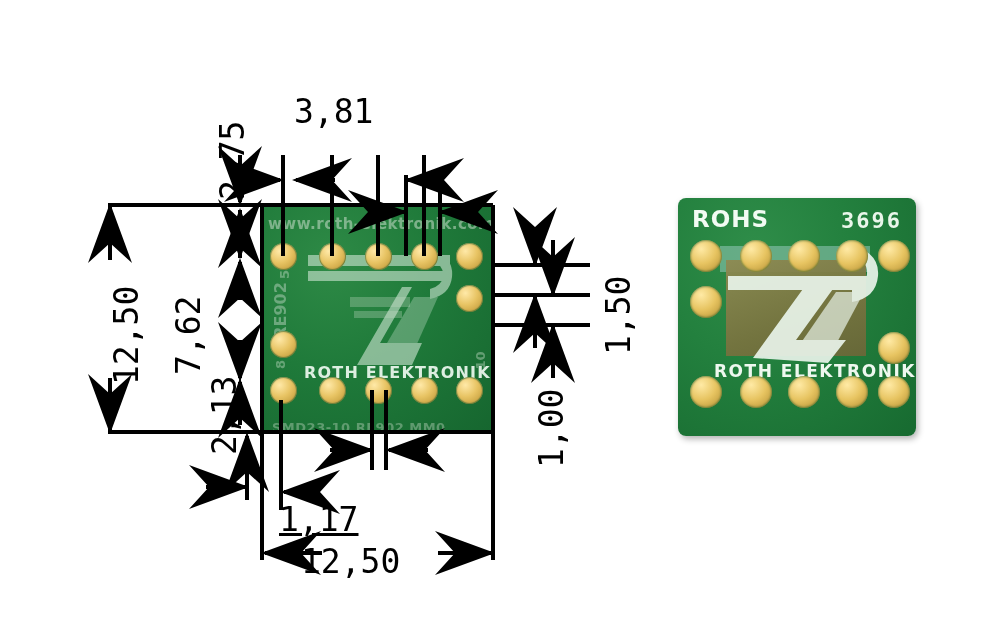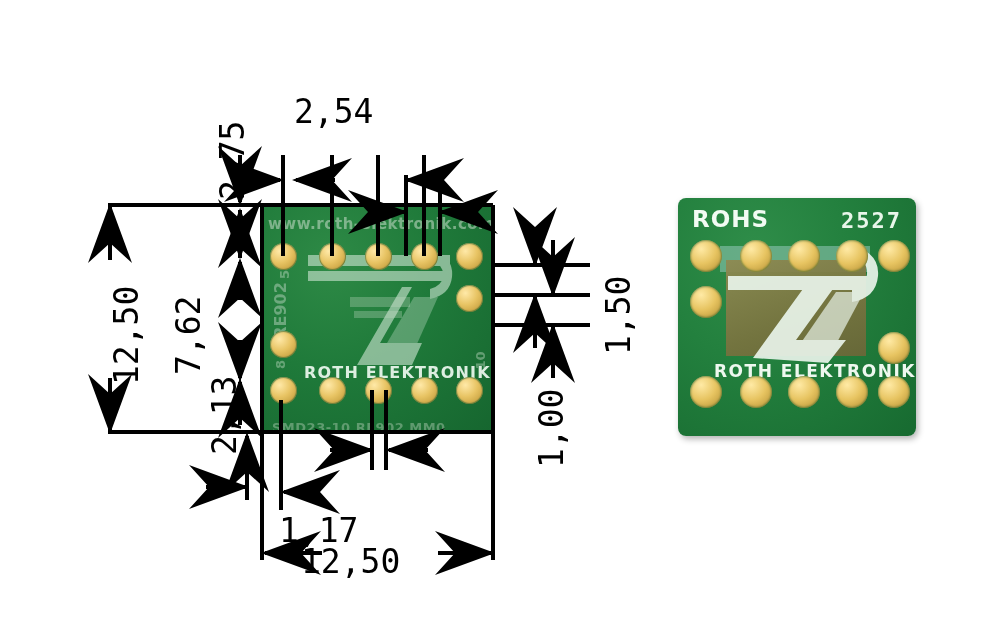--- a/index.html
+++ b/index.html
@@ -251,37 +251,37 @@
         <line x1="206" y1="487" x2="245" y2="487" marker-end="url(#ar)"></line>
 
         <line x1="320" y1="492" x2="284" y2="492" marker-end="url(#ar)"></line>
 
         <line x1="322" y1="553" x2="265" y2="553" marker-end="url(#ar)"></line>
         <line x1="438" y1="553" x2="491" y2="553" marker-end="url(#ar)"></line>
       </g>
     </svg>
 
     <div class="dimtext rot90" style="left:216px;top:200px;">2,75</div>
-    <div class="dimtext" style="left:294px;top:95px;">2,54</div>
+    <div class="dimtext" style="left:294px;top:95px;">3,81</div>
 
     <div class="dimtext rot90" style="left:110px;top:385px;">12,50</div>
     <div class="dimtext rot90" style="left:172px;top:375px;">7,62</div>
 
     <div class="dimtext rot90" style="left:602px;top:355px;">1,50</div>
     <div class="dimtext rot90" style="left:535px;top:468px;">1,00</div>
 
     <div class="dimtext rot90" style="left:208px;top:455px;">2,13</div>
-    <div class="dimtext" style="left:279px;top:514px;">1,17</div>
+    <div class="dimtext" style="left:279px;top:503px;text-decoration:underline;">1,17</div>
     <div class="dimtext" style="left:301px;top:545px;">12,50</div>
   </div>
 
   <div id="photo">
     <div class="pcb-photo">
       <div class="rohs">ROHS</div>
-      <div class="lot">2527</div>
+      <div class="lot">3696</div>
 
       <div class="teal"></div>
       <div class="goldplane"></div>
 
       <svg width="238" height="238" style="position:absolute;left:0;top:0;">
         <g fill="#e9f4ea" opacity="0.92">
           <rect x="50" y="78" width="140" height="14"></rect>
           <path d="M75 160 L130 84 L160 84 L118 142 L168 142 L150 165 Z"></path>
           <path d="M118 152 L158 94 L186 94 L155 152 Z" opacity="0.75"></path>
           <path d="M176 48 q26 8 24 30 q-2 22 -26 26 l0 -13 q14 -4 15 -15 q1 -13 -13 -17 Z"></path>

